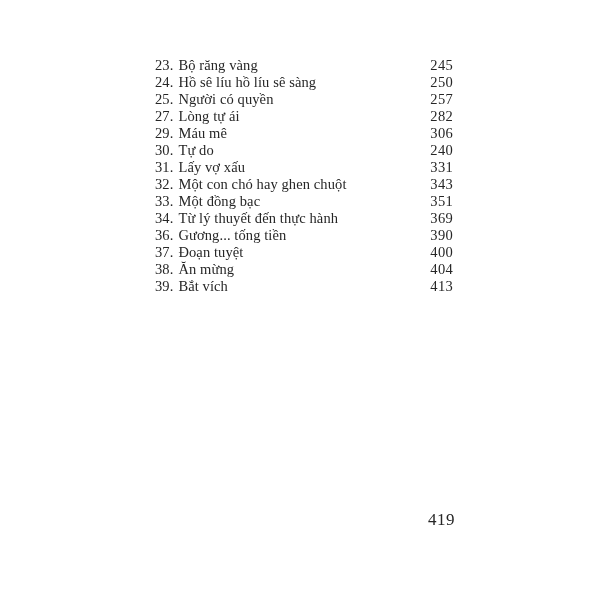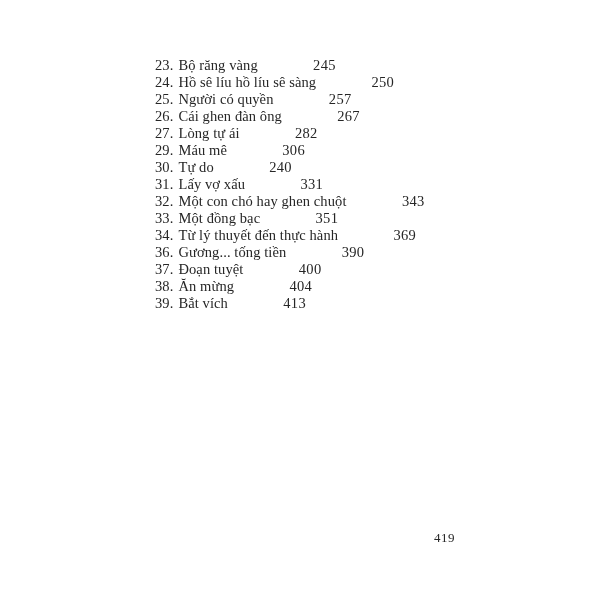--- a/index.html
+++ b/index.html
@@ -13,40 +13,40 @@
     overflow: hidden;
   }
   .toc {
     position: absolute;
     top: 57px;
     left: 155px;
     width: 298px;
   }
   .toc-row {
     display: flex;
-    justify-content: flex-start;
+    justify-content: space-between;
     align-items: baseline;
     height: 17px;
     line-height: 17px;
     font-size: 14.5px;
     white-space: nowrap;
   }
   .toc-title { letter-spacing: 0.1px; }
   .toc-num { margin-right: 5px; }
   .toc-page {
     text-align: right;
     min-width: 30px;
     letter-spacing: 0.3px;
     margin-left: 48px;
   }
   .footer-page-number {
     position: absolute;
-    top: 530px;
+    top: 510px;
     right: 145px;
-    font-size: 13px;
+    font-size: 17px;
     letter-spacing: 0.5px;
   }
 </style>
 </head>
 <body>
 
 <div class="page">
 
   <div class="toc">
 
@@ -58,24 +58,20 @@
     <div class="toc-row">
       <span class="toc-title"><span class="toc-num">24.</span><span>Hồ sê líu hồ líu sê sàng</span></span>
       <span class="toc-page">250</span>
     </div>
 
     <div class="toc-row">
       <span class="toc-title"><span class="toc-num">25.</span><span>Người có quyền</span></span>
       <span class="toc-page">257</span>
     </div>
 
-    <div class="toc-row">
-      <span class="toc-title"><span class="toc-num">26.</span><span>Cái ghen đàn ông</span></span>
-      <span class="toc-page">267</span>
-    </div>
 
     <div class="toc-row">
       <span class="toc-title"><span class="toc-num">27.</span><span>Lòng tự ái</span></span>
       <span class="toc-page">282</span>
     </div>
 
 
     <div class="toc-row">
       <span class="toc-title"><span class="toc-num">29.</span><span>Máu mê</span></span>
       <span class="toc-page">306</span>

